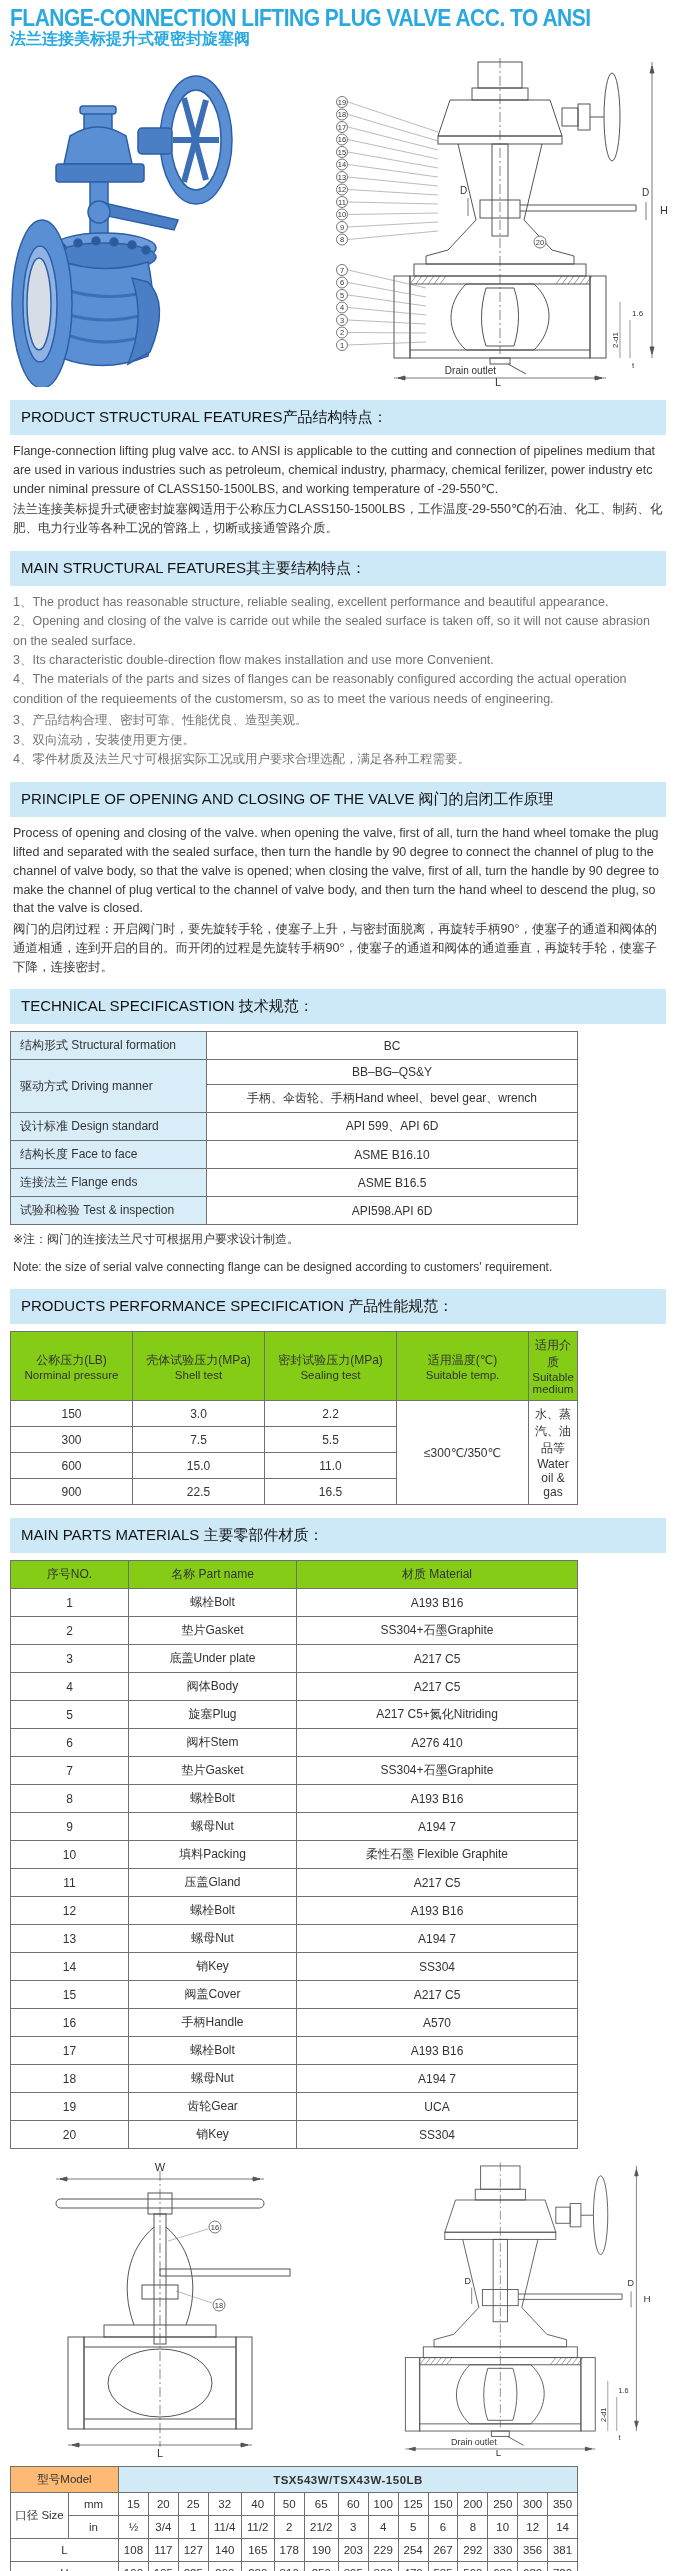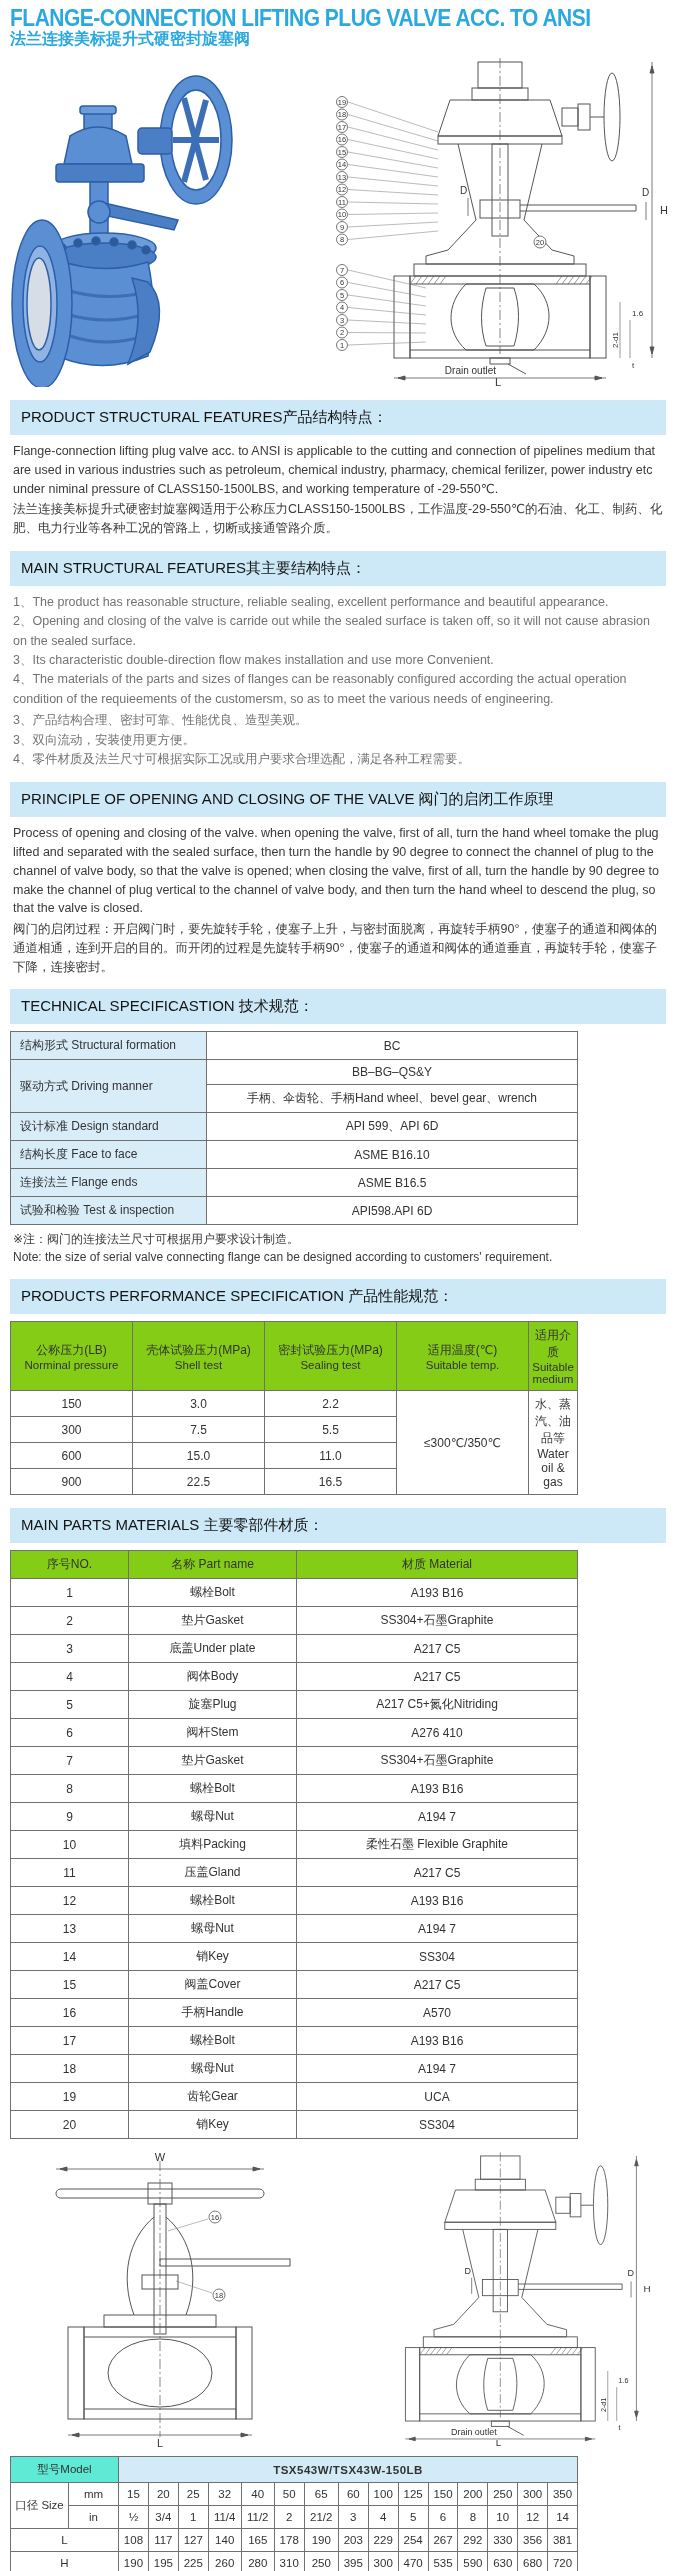--- a/index.html
+++ b/index.html
@@ -28,21 +28,21 @@
   
   .parts-table td{padding:5px 3px;}
   
   .figures-bottom{display:flex;height:300px;margin:8px 0 4px;}
   .fig-bl{width:330px;}
   .fig-br{width:346px;}
   
   .dim-table{margin:9px 10px 0;}
   .dim-table td{font-size:11.5px;padding:5px 1px;}
   .model-cell{background:#d3eaf7;font-weight:bold;font-size:15px;letter-spacing:0.5px;}
-  .model-lbl{background:#5eead4;font-size:12px;}
+  .model-lbl{background:#fdba74;font-size:12px;}
   .sizecell{font-size:12px;}
   svg text{font-family:"Liberation Sans","DejaVu Sans",sans-serif;}
 </style>
 </head>
 <body>
 
 <div class="page">
 
   <div class="masthead">
     <h1 class="title-en">FLANGE-CONNECTION LIFTING PLUG VALVE ACC. TO ANSI</h1>
@@ -275,21 +275,21 @@
           <td class="lbl">连接法兰 Flange ends</td>
           <td>ASME B16.5</td>
         </tr>
         <tr>
           <td class="lbl">试验和检验 Test &amp; inspection</td>
           <td>API598.API 6D</td>
         </tr>
       </tbody>
   </table>
   <p class="note">※注：阀门的连接法兰尺寸可根据用户要求设计制造。</p>
-  <p class="note" style="margin-top:0">Note: the size of serial valve connecting flange can be designed according to customers' requirement.</p>
+  <p class="note" style="margin-top:10px">Note: the size of serial valve connecting flange can be designed according to customers' requirement.</p>
 
   <div class="sec-head">PRODUCTS PERFORMANCE SPECIFICATION 产品性能规范：</div>
   <table>
     <colgroup>
         <col style="width:122px">
         <col style="width:132px">
         <col style="width:132px">
         <col style="width:132px">
         <col>
       </colgroup>

